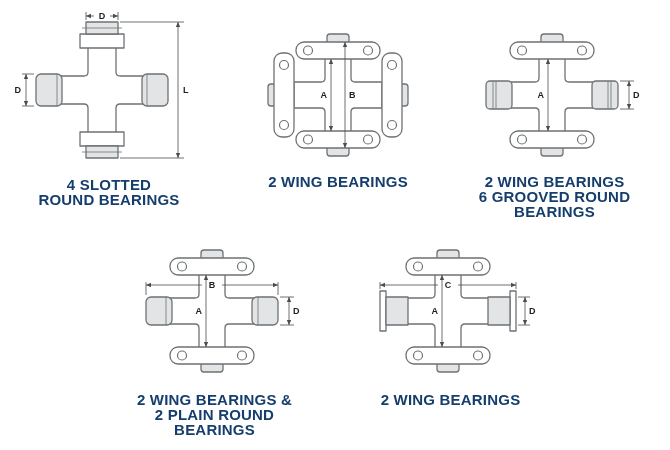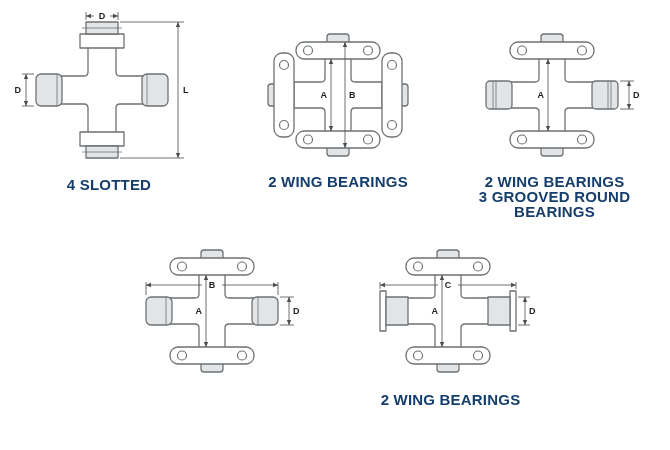--- a/index.html
+++ b/index.html
@@ -65,20 +65,21 @@
         <line class="dim" x1="106" y1="14" x2="170" y2="14"></line>
         <line class="dim" x1="106" y1="150" x2="170" y2="150"></line>
         <line class="dim" x1="164" y1="14" x2="164" y2="150"></line>
         <polygon class="arrow" points="164,14 161.8,19 166.2,19"></polygon>
         <polygon class="arrow" points="164,150 161.8,145 166.2,145"></polygon>
         <text class="lbl" x="169" y="85" text-anchor="start">L</text>
       </g>
     </svg>
     <figcaption>
       <div>4 SLOTTED</div>
+      <div>ROUND BEARINGS</div>
     </figcaption>
   </figure>
 
   <figure class="diagram" style="left:248px;top:20px;width:180px">
     <svg viewBox="0 0 180 150" width="180" height="150">
       <g>
         <path class="body" d="M77,31 L103,31 L103,58 Q103,62 107,62 L134,62 L134,88 L107,88 Q103,88 103,92 L103,119 L77,119 L77,92 Q77,88 73,88 L46,88 L46,62 L73,62 Q77,62 77,58 Z"></path>
       </g>
       <g>
         <rect class="shade" x="79" y="14" width="22" height="12" rx="3"></rect>
@@ -160,21 +161,21 @@
         <line class="dim" x1="158" y1="61" x2="172" y2="61"></line>
         <line class="dim" x1="158" y1="89" x2="172" y2="89"></line>
         <line class="dim" x1="167" y1="61" x2="167" y2="89"></line>
         <polygon class="arrow" points="167,61 164.8,66 169.2,66"></polygon>
         <polygon class="arrow" points="167,89 164.8,84 169.2,84"></polygon>
         <text class="lbl" x="171" y="78" text-anchor="start">D</text>
       </g>
     </svg>
     <figcaption>
       <div>2 WING BEARINGS</div>
-      <div>3 GROOVED ROUND BEARINGS</div>
+      <div>6 GROOVED ROUND BEARINGS</div>
     </figcaption>
   </figure>
 
   <figure class="diagram" style="left:122px;top:228px;width:185px">
     <svg viewBox="0 0 185 160" width="185" height="160">
       <g>
         <path class="body" d="M77,39 L103,39 L103,66 Q103,70 107,70 L134,70 L134,96 L107,96 Q103,96 103,100 L103,127 L77,127 L77,100 Q77,96 73,96 L46,96 L46,70 L73,70 Q77,70 77,66 Z"></path>
       </g>
       <g>
         <rect class="shade" x="79" y="22" width="22" height="12" rx="3"></rect>
@@ -213,20 +214,24 @@
       </g>
       <g>
         <line class="dim" x1="158" y1="69" x2="172" y2="69"></line>
         <line class="dim" x1="158" y1="97" x2="172" y2="97"></line>
         <line class="dim" x1="167" y1="69" x2="167" y2="97"></line>
         <polygon class="arrow" points="167,69 164.8,74 169.2,74"></polygon>
         <polygon class="arrow" points="167,97 164.8,92 169.2,92"></polygon>
         <text class="lbl" x="171" y="86" text-anchor="start">D</text>
       </g>
     </svg>
+    <figcaption>
+      <div>2 WING BEARINGS &amp;</div>
+      <div>2 PLAIN ROUND BEARINGS</div>
+    </figcaption>
   </figure>
 
   <figure class="diagram" style="left:358px;top:228px;width:185px">
     <svg viewBox="0 0 185 160" width="185" height="160">
       <g>
         <path class="body" d="M77,39 L103,39 L103,66 Q103,70 107,70 L134,70 L134,96 L107,96 Q103,96 103,100 L103,127 L77,127 L77,100 Q77,96 73,96 L46,96 L46,70 L73,70 Q77,70 77,66 Z"></path>
       </g>
       <g>
         <rect class="shade" x="79" y="22" width="22" height="12" rx="3"></rect>
         <rect class="body" x="48" y="30" width="84" height="17" rx="8"></rect>

